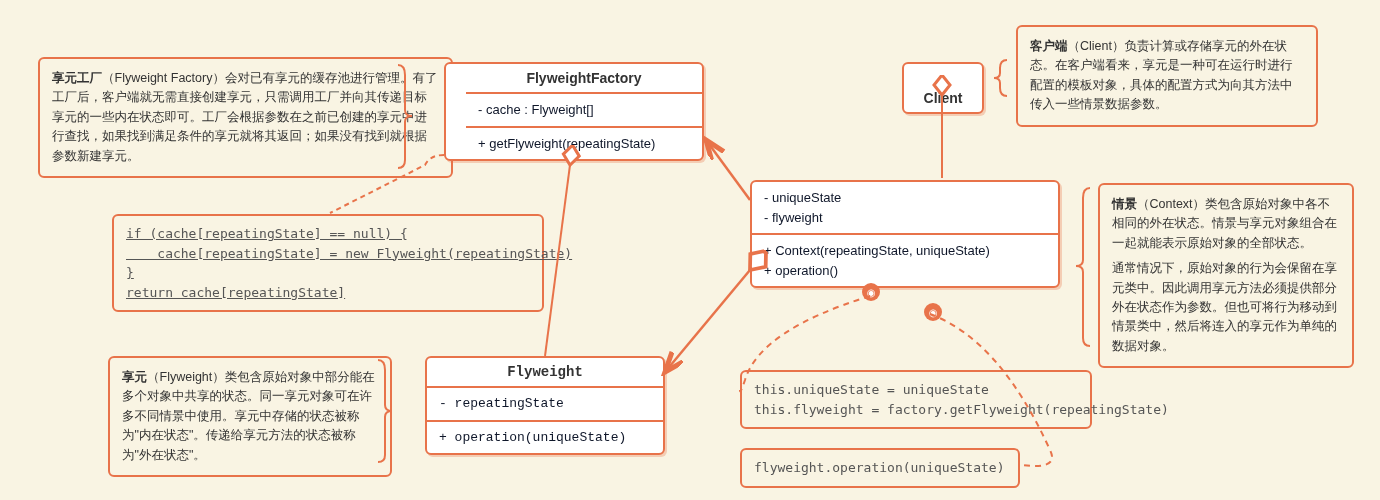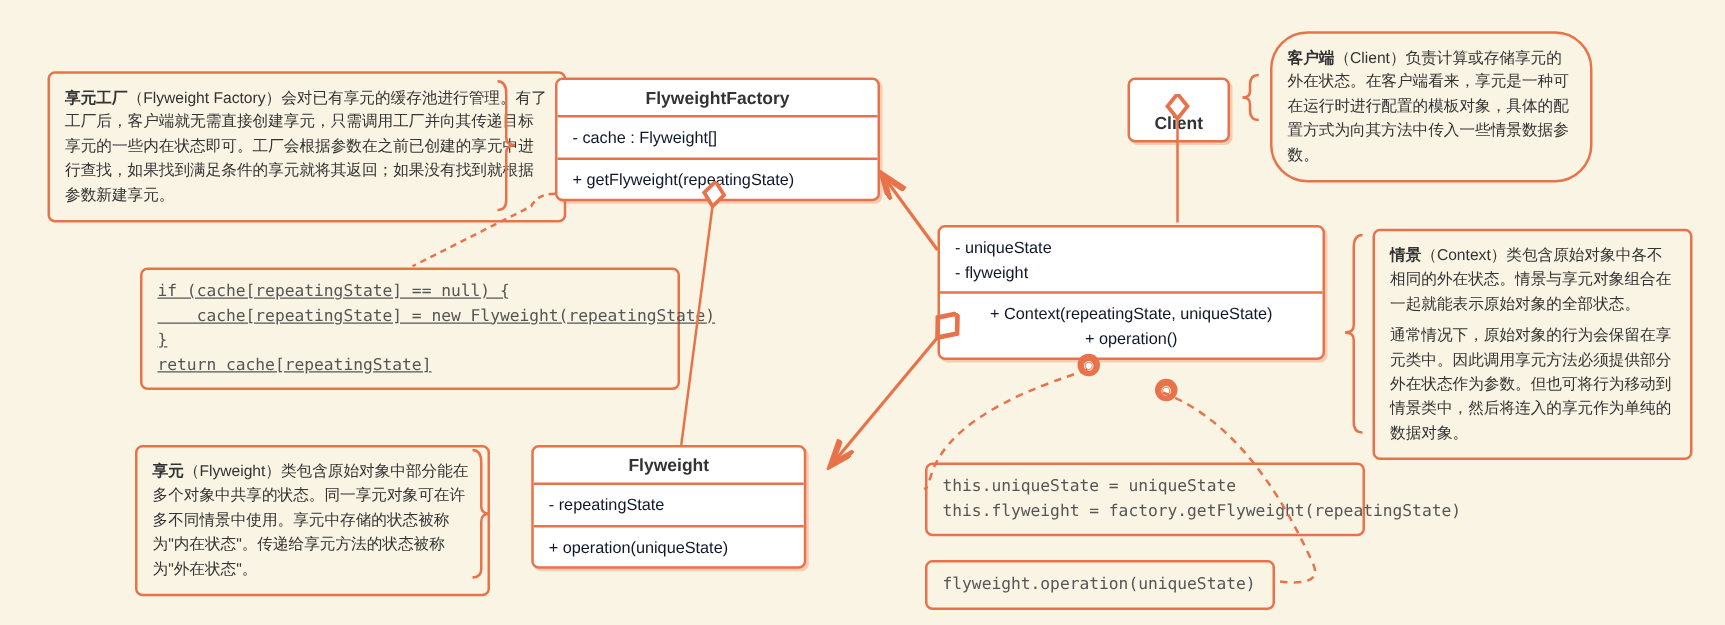--- a/index.html
+++ b/index.html
@@ -79,53 +79,53 @@
       font-size: 10px;
     }
   </style>
 </head>
 <body>
 
 <div class="note-box" style="left:38px; top:57px; width:415px;">
   <span class="note-title">享元工厂</span><span>（Flyweight Factory）</span><span>会对已有享元的缓存池进行管理。有了工厂后，客户端就无需直接创建享元，只需调用工厂并向其传递目标享元的一些内在状态即可。工厂会根据参数在之前已创建的享元中进行查找，如果找到满足条件的享元就将其返回；如果没有找到就根据参数新建享元。</span>
 </div>
 
-<div class="uml-box" style="left:444px; top:62px; width:260px;">
+<div class="uml-box" style="left:444px; top:62px; width:260px;padding-left:20px;">
   <div class="uml-title">FlyweightFactory</div>
   <div class="uml-section">- cache : Flyweight[]</div>
   <div class="uml-section">+ getFlyweight(repeatingState)</div>
 </div>
 
 <div class="code-box" style="left:112px; top:214px; width:432px;text-decoration:underline;">if (cache[repeatingState] == null) {
     cache[repeatingState] = new Flyweight(repeatingState)
 }
 return cache[repeatingState]</div>
 
 <div class="note-box" style="left:108px; top:356px; width:284px;">
   <span class="note-title">享元</span><span>（Flyweight）</span><span>类包含原始对象中部分能在多个对象中共享的状态。同一享元对象可在许多不同情景中使用。享元中存储的状态被称为"内在状态"。传递给享元方法的状态被称为"外在状态"。</span>
 </div>
 
-<div class="uml-box" style="left:425px; top:356px; width:220px;">
+<div class="uml-box" style="left:425px; top:356px; width:240px;font-family:Liberation Mono, monospace;">
   <div class="uml-title">Flyweight</div>
   <div class="uml-section">- repeatingState</div>
   <div class="uml-section">+ operation(uniqueState)</div>
 </div>
 
 <div class="uml-box" style="left:902px; top:62px; width:82px;">
   <div class="uml-title" style="border-bottom:none;margin-top:20px;">Client</div>
 </div>
 
-<div class="note-box" style="left:1016px; top:25px; width:258px;border-radius:30px;">
+<div class="note-box" style="left:1016px; top:25px; width:302px;">
   <span class="note-title">客户端</span><span>（Client）</span><span>负责计算或存储享元的外在状态。在客户端看来，享元是一种可在运行时进行配置的模板对象，具体的配置方式为向其方法中传入一些情景数据参数。</span>
 </div>
 
 <div class="uml-box" style="left:750px; top:180px; width:310px;">
   <div class="uml-section" style="white-space:pre;">- uniqueState
 - flyweight</div>
-  <div class="uml-section" style="white-space:pre;text-align:center;">+ Context(repeatingState, uniqueState)
+  <div class="uml-section" style="white-space:pre;">+ Context(repeatingState, uniqueState)
 + operation()</div>
 </div>
 
 <div class="note-box" style="left:1098px; top:183px; width:256px;">
   <span class="note-title">情景</span><span>（Context）</span><span>类包含原始对象中各不相同的外在状态。情景与享元对象组合在一起就能表示原始对象的全部状态。</span>
   <div style="height:6px;"></div>
   <span>通常情况下，原始对象的行为会保留在享元类中。因此调用享元方法必须提供部分外在状态作为参数。但也可将行为移动到情景类中，然后将连入的享元作为单纯的数据对象。</span>
 </div>
 
 <div class="code-box" style="left:740px; top:370px; width:352px;">this.uniqueState = uniqueState

